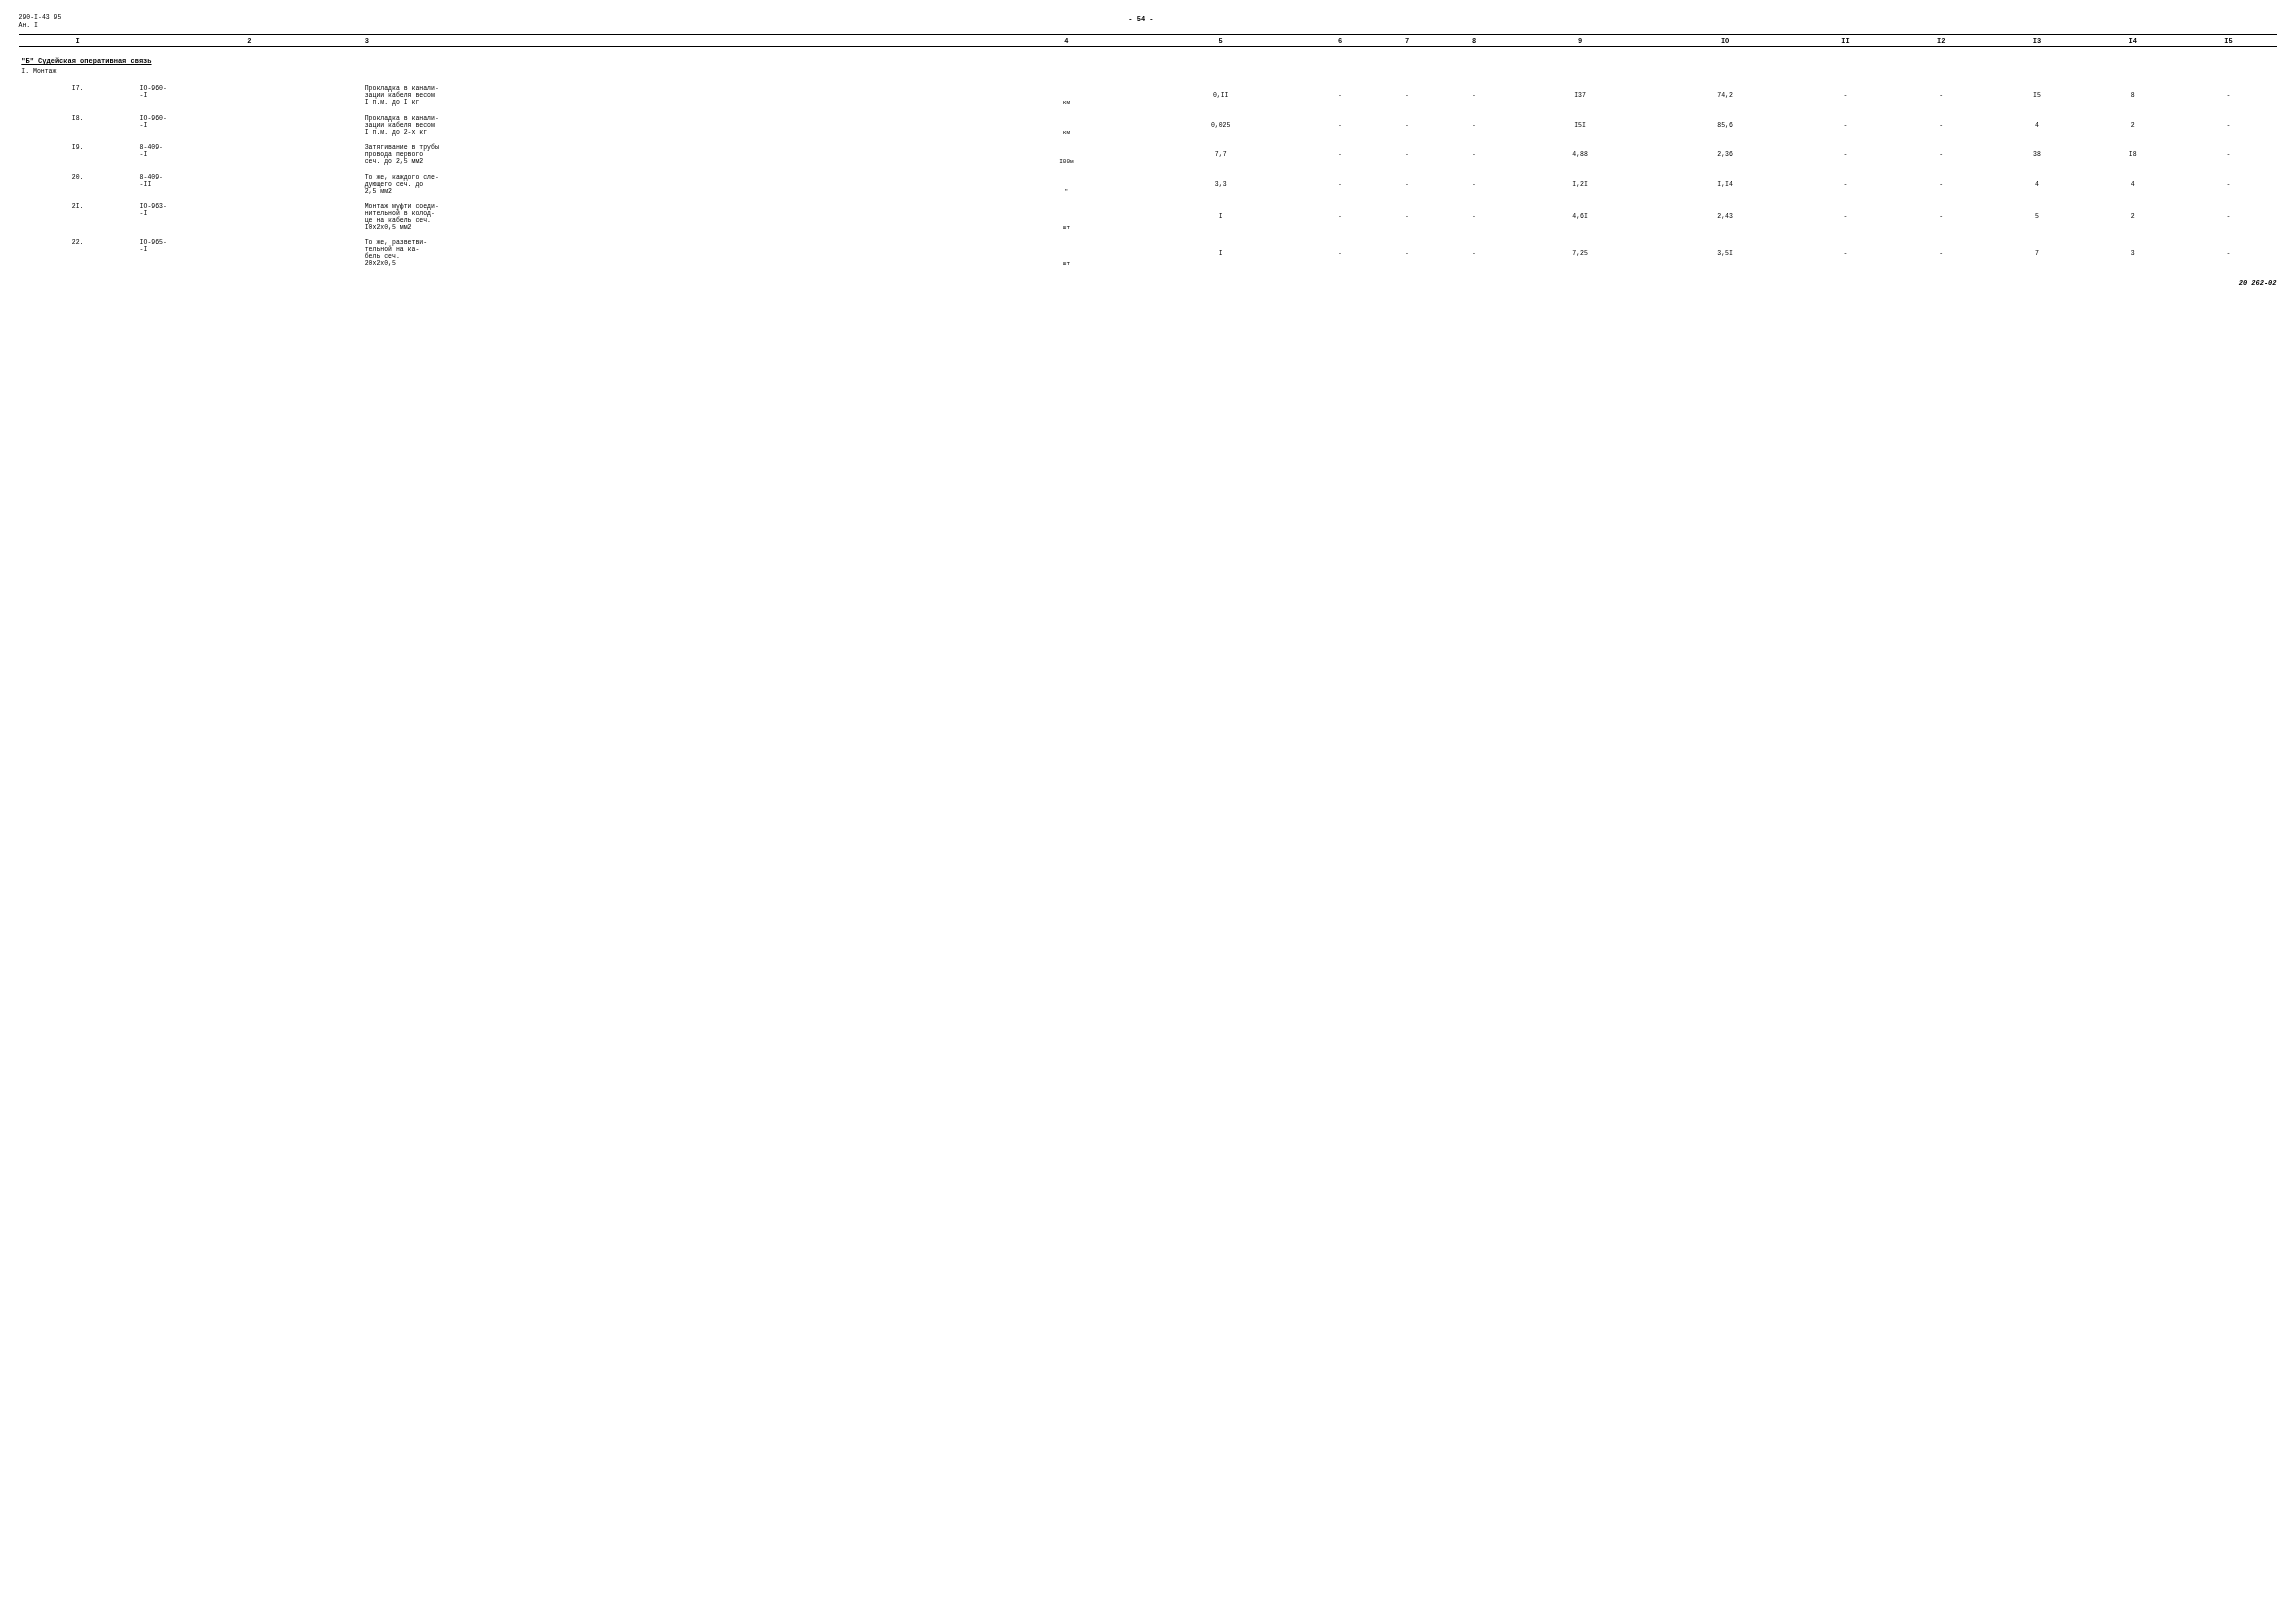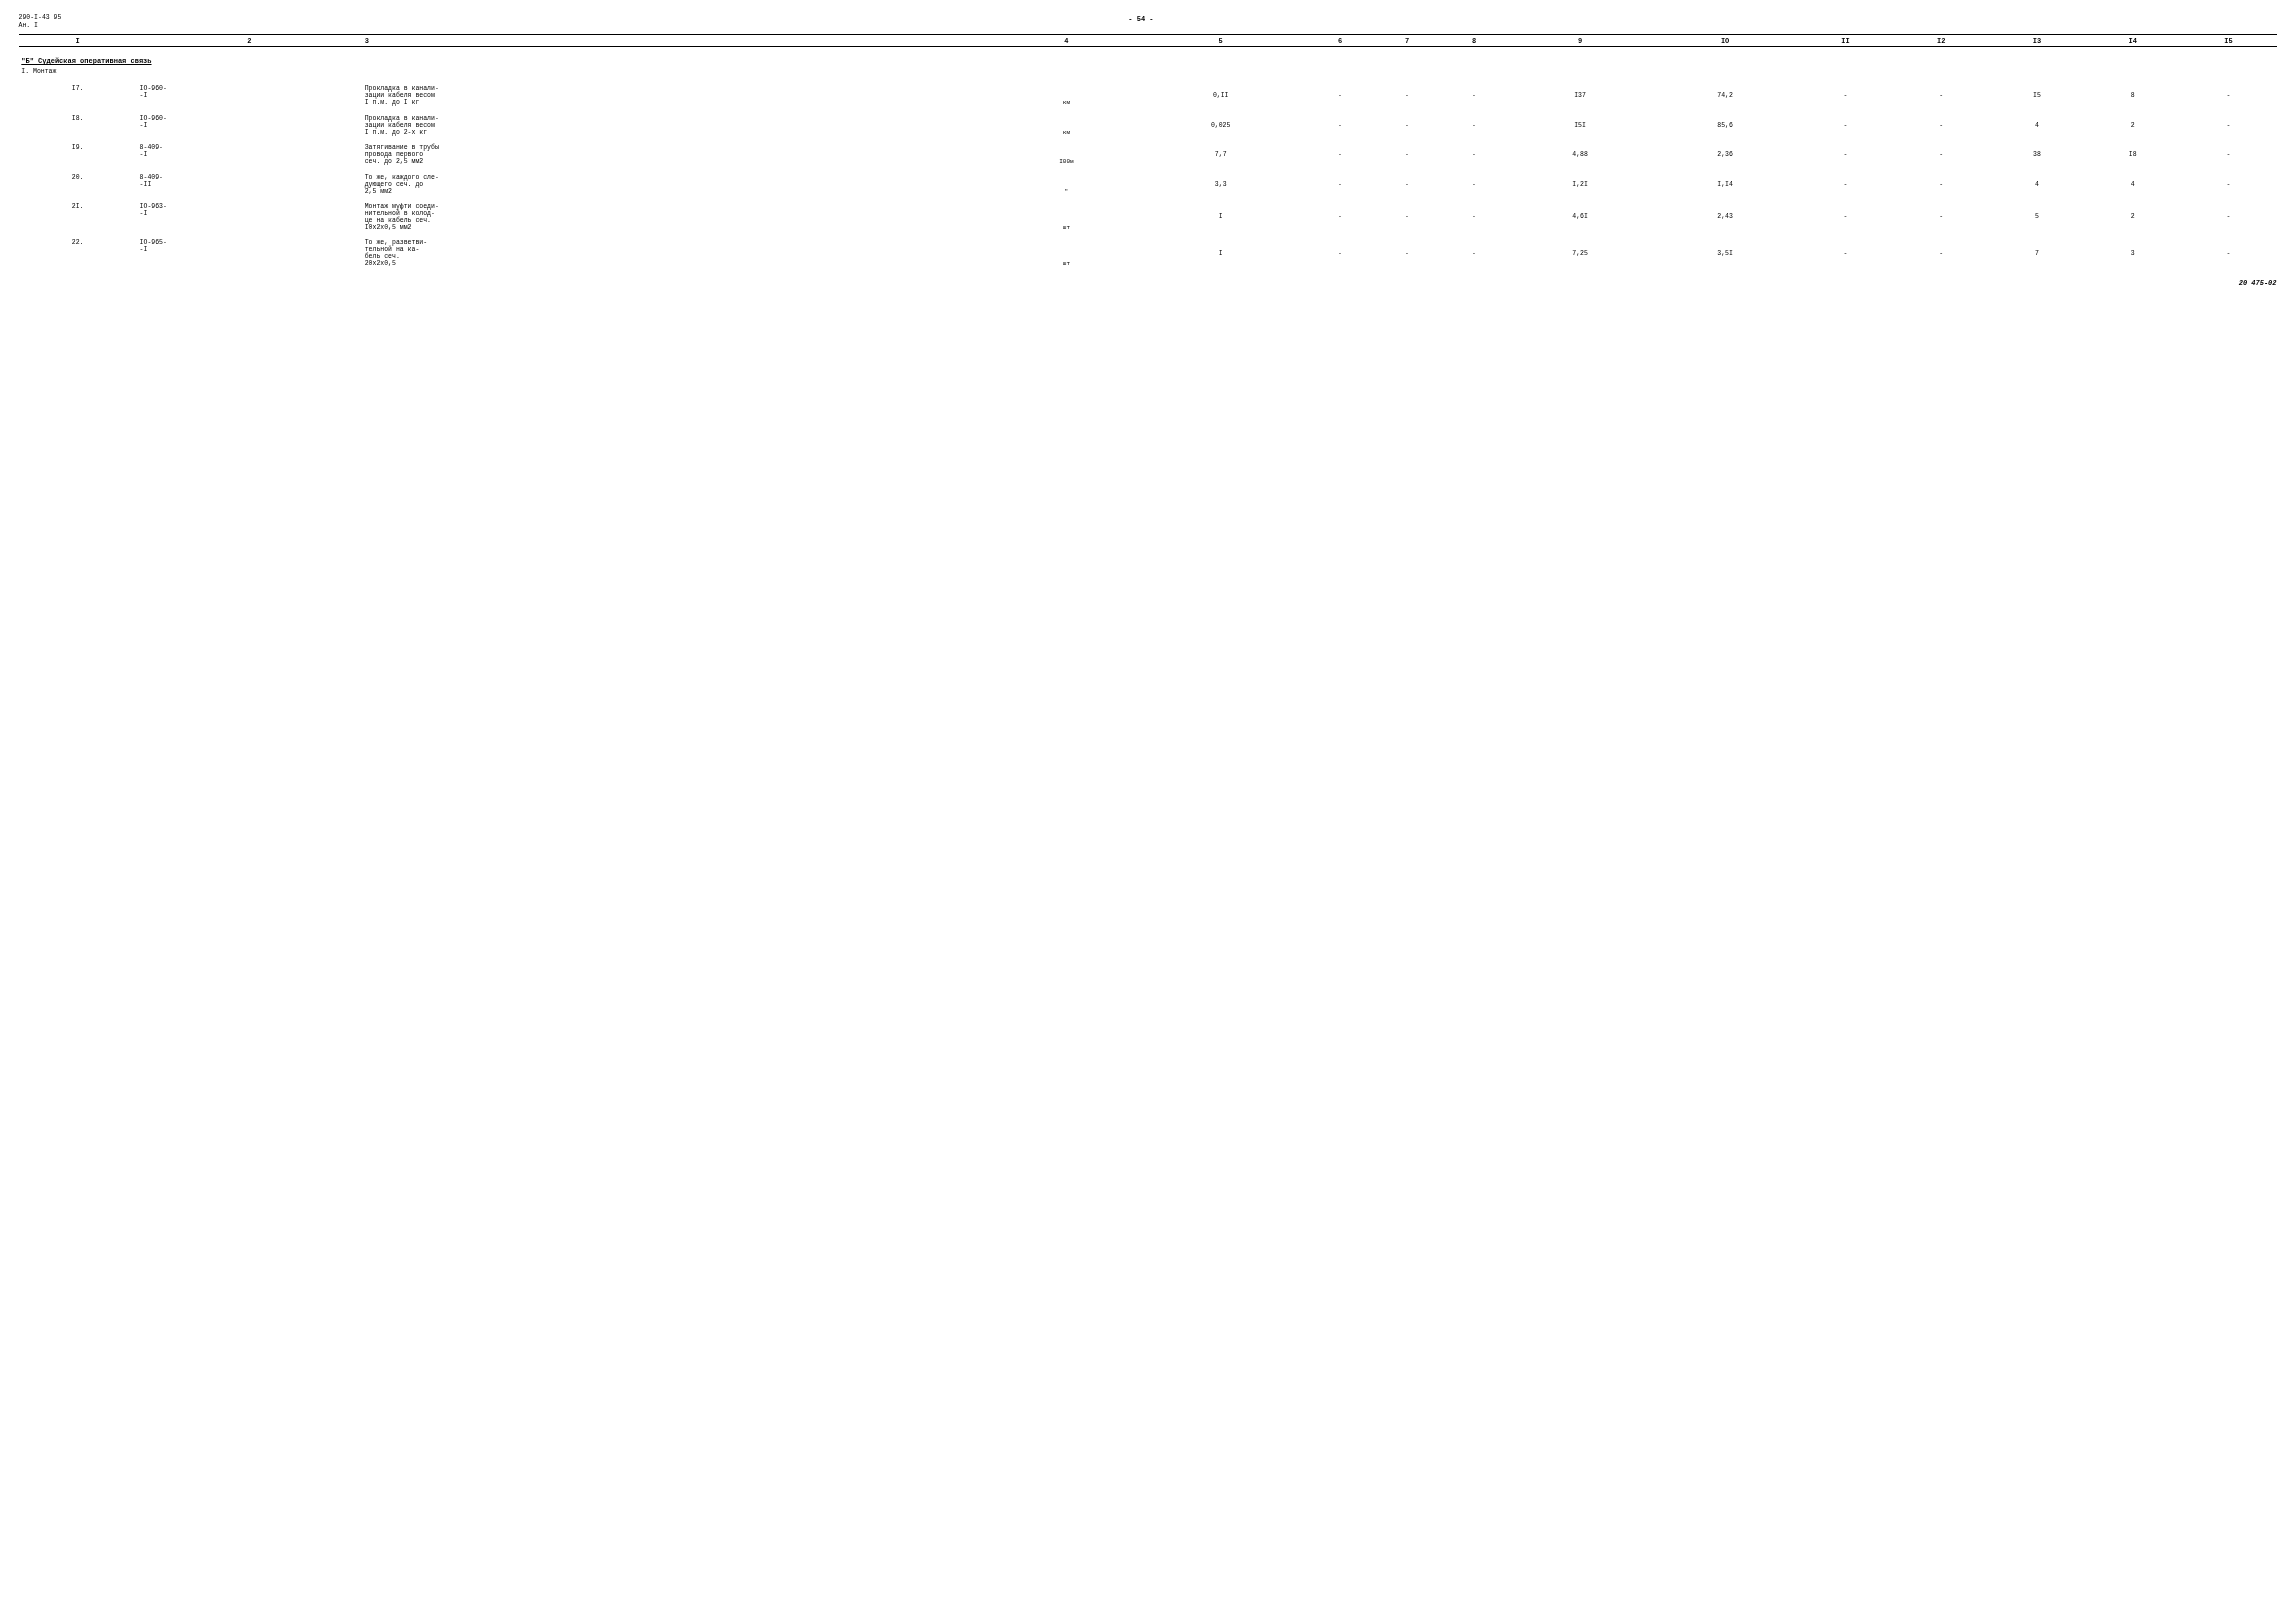--- a/index.html
+++ b/index.html
@@ -282,15 +282,15 @@
       <td class="val-col">-</td>
     </tr>
     <tr class="spacer-row">
         <td colspan="15"></td>
       </tr>
 
   </tbody>
 </table>
 
 <div class="footer-row">
-  <span>20 475-02</span>
+  <span>20 262-02</span>
 </div>
 
 
 </body></html>

